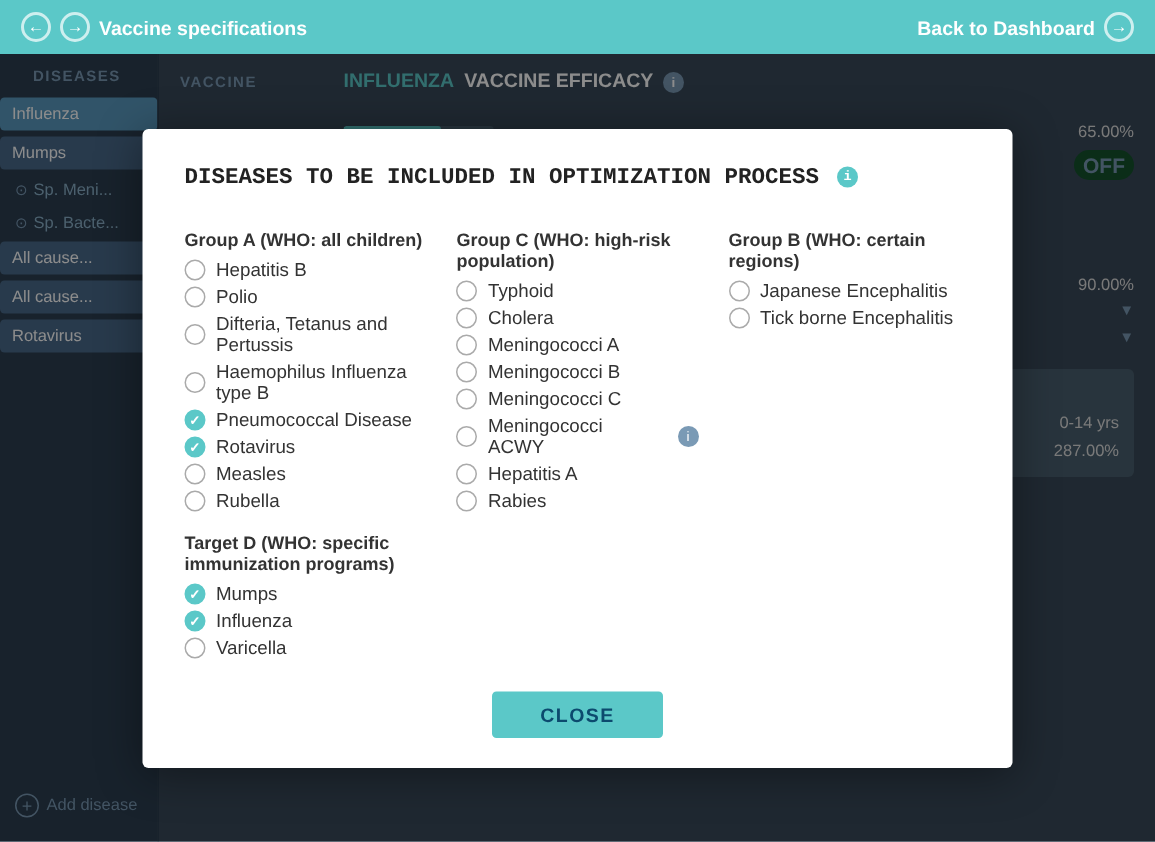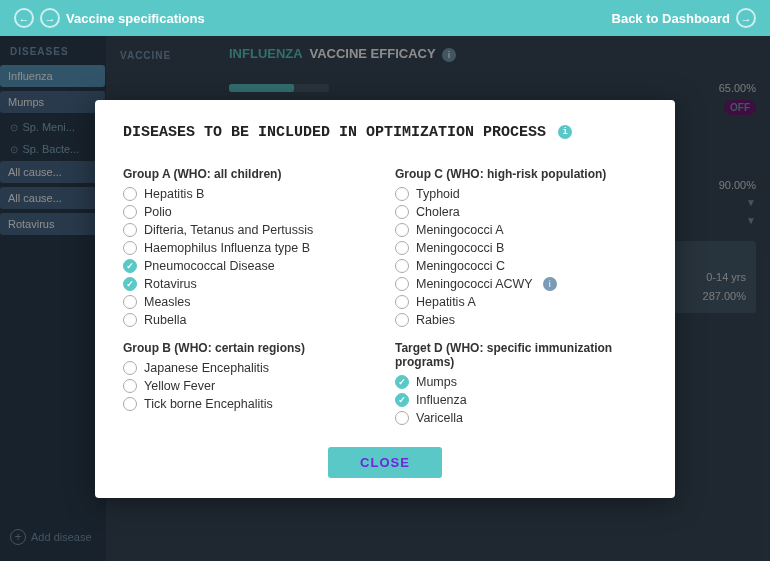--- a/index.html
+++ b/index.html
@@ -150,21 +150,21 @@
       color: #222;
       margin-bottom: 16px;
       font-family: Liberation Mono, monospace;
     }
     .modal-title .info-icon {
       background: #5bc8c8;
     }
 
     .modal-groups {
       display: grid;
-      grid-template-columns: 1fr 1fr;
+      grid-template-columns: 1fr 1fr 1fr;
       gap: 0 20px;
     }
 
     .group-title {
       font-size: 12px;
       font-weight: bold;
       color: #333;
       margin-bottom: 6px;
       margin-top: 10px;
     }
@@ -200,21 +200,21 @@
       font-weight: bold;
     }
 
     .modal-footer {
       text-align: center;
       margin-top: 18px;
     }
 
     .close-btn {
       background: #5bc8c8;
-      color: #6d28d9;
+      color: #0c4a6e;
       border: none;
       padding: 8px 32px;
       font-size: 13px;
       font-weight: bold;
       border-radius: 3px;
       cursor: pointer;
       letter-spacing: 1px;
     }
 
     .add-disease {
@@ -259,25 +259,25 @@
       background: #5bc8c8;
       border-radius: 2px;
     }
     .eff-val {
       color: #ddd;
       font-size: 11px;
       width: 48px;
       text-align: right;
     }
     .toggle-off {
-      background: #701a75;
+      background: #14532d;
       border-radius: 10px;
       padding: 2px 6px;
       color: #7a9ab5;
-      font-size: 10px;
+      font-size: 14px;
       font-weight: bold;
     }
   </style>
 </head>
 <body>
 
 <div class="top-nav">
   <div class="top-nav-left">
     <div class="nav-arrow">←</div>
     <div class="nav-arrow">→</div>
@@ -285,21 +285,21 @@
   </div>
   <div class="top-nav-right">
     <span style="cursor:pointer;">Back to Dashboard</span>
     <div class="nav-arrow">→</div>
   </div>
 </div>
 
 <div class="main-bg">
 
   <div style="width:105px; background:#2c3e50; padding:10px 0 10px 0;">
-    <div class="sidebar-header" style="padding: 0 10px;">DISEASES</div>
+    <div class="sidebar-header" style="padding: 0 22px;">DISEASES</div>
     <div class="sidebar-item active">Influenza</div>
     <div class="sidebar-item">Mumps</div>
     <div class="sidebar-item-link" style="padding: 4px 10px;">
       <span style="font-size:10px; color:#7a9ab5;">⊙</span>
       <span>Sp. Meni...</span>
     </div>
     <div class="sidebar-item-link" style="padding: 4px 10px;">
       <span style="font-size:10px; color:#7a9ab5;">⊙</span>
       <span>Sp. Bacte...</span>
     </div>
@@ -467,24 +467,20 @@
         </div>
 
         <div>
           <div class="group-title">Group B (WHO: certain regions)</div>
           <div class="checkbox-item">
             <div class="radio-circle"></div>
             <span>Japanese Encephalitis</span>
           </div>
           <div class="checkbox-item">
             <div class="radio-circle"></div>
-            <span>Yellow Fever</span>
-          </div>
-          <div class="checkbox-item">
-            <div class="radio-circle"></div>
             <span>Tick borne Encephalitis</span>
           </div>
         </div>
 
         <div>
           <div class="group-title">Target D (WHO: specific immunization programs)</div>
           <div class="checkbox-item">
             <div class="radio-circle checked"></div>
             <span>Mumps</span>
           </div>

